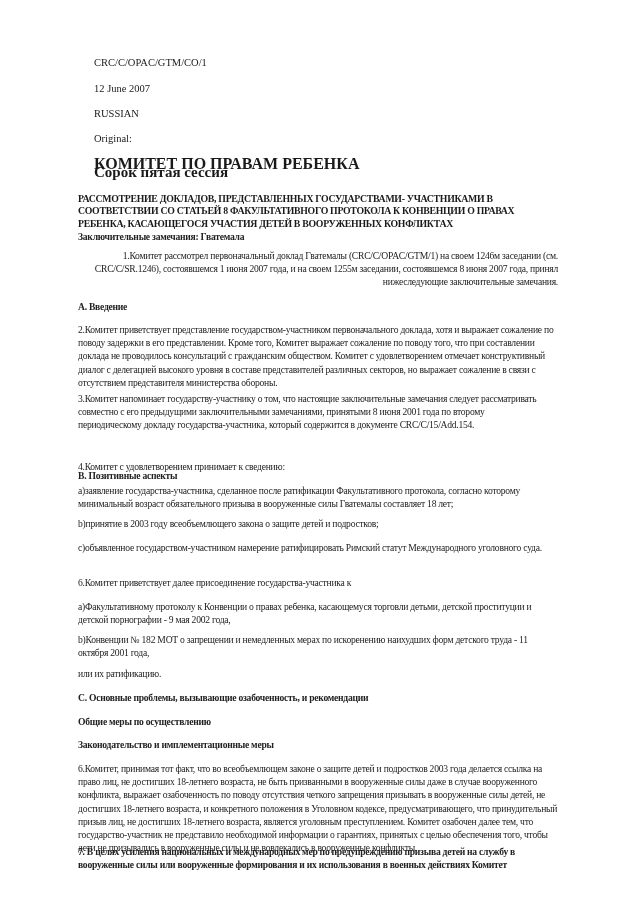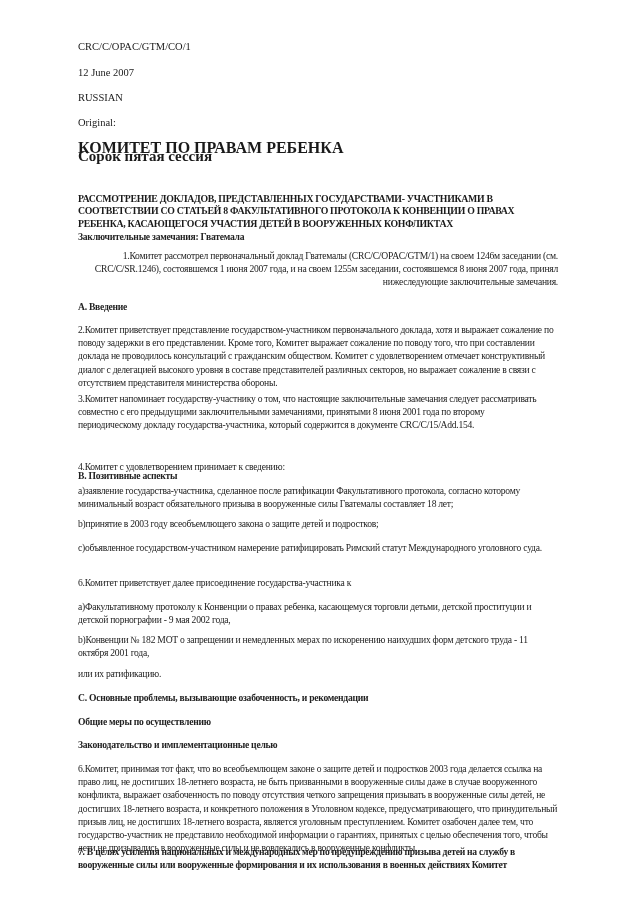--- a/index.html
+++ b/index.html
@@ -1,19 +1,19 @@
 <!DOCTYPE html>
 <html><head>
 <meta charset="utf-8">
 <style>
   html, body { margin:0; padding:0; background:#ffffff; }
   body { width:640px; height:905px; overflow:hidden; position:relative;
          font-family:"Liberation Serif", "DejaVu Serif", serif; color:#1a1a1a; }
   .page { position:absolute; left:78px; top:40px; width:490px; }
-  .line { font-size:10.5px; line-height:13px; margin:0; }
+  .line { font-size:10.5px; line-height:13px; margin:16px; }
   .p { font-size:9.6px; line-height:13.2px; margin:0; letter-spacing:-0.25px; color:#222; }
   .b { font-weight:bold; }
   .title { font-size:9.8px; line-height:12.4px; font-weight:bold; letter-spacing:-0.3px; text-transform:uppercase; }
 </style>
 </head>
 <body>
 
 <div class="page">
   <p class="line" style="position:absolute;top:0;">CRC/C/OPAC/GTM/CO/1</p>
   <p class="line" style="position:absolute;top:26px;">12 June 2007</p>
@@ -31,16 +31,16 @@
   <p class="p" style="position:absolute;top:420px;">4.Комитет с удовлетворением принимает к сведению:</p>
   <p class="p" style="position:absolute;top:444px;width:480px;">a)заявление государства-участника, сделанное после ратификации Факультативного протокола, согласно которому минимальный возраст обязательного призыва в вооруженные силы Гватемалы составляет 18 лет;</p>
   <p class="p" style="position:absolute;top:477px;width:480px;">b)принятие в 2003 году всеобъемлющего закона о защите детей и подростков;</p>
   <p class="p" style="position:absolute;top:501px;width:480px;">c)объявленное государством-участником намерение ратифицировать Римский статут Международного уголовного суда.</p>
   <p class="p" style="position:absolute;top:536px;">6.Комитет приветствует далее присоединение государства-участника к</p>
   <p class="p" style="position:absolute;top:560px;width:480px;">a)Факультативному протоколу к Конвенции о правах ребенка, касающемуся торговли детьми, детской проституции и детской порнографии - 9 мая 2002 года,</p>
   <p class="p" style="position:absolute;top:593px;width:480px;">b)Конвенции № 182 МОТ о запрещении и немедленных мерах по искоренению наихудших форм детского труда - 11 октября 2001 года,</p>
   <p class="p" style="position:absolute;top:627px;">или их ратификацию.</p>
   <p class="p b" style="position:absolute;top:651px;">C. Основные проблемы, вызывающие озабоченность, и рекомендации</p>
   <p class="p b" style="position:absolute;top:675px;">Общие меры по осуществлению</p>
-  <p class="p b" style="position:absolute;top:698px;">Законодательство и имплементационные целью</p>
+  <p class="p b" style="position:absolute;top:698px;">Законодательство и имплементационные меры</p>
   <p class="p" style="position:absolute;top:722px;width:480px;">6.Комитет, принимая тот факт, что во всеобъемлющем законе о защите детей и подростков 2003 года делается ссылка на право лиц, не достигших 18-летнего возраста, не быть призванными в вооруженные силы даже в случае вооруженного конфликта, выражает озабоченность по поводу отсутствия четкого запрещения призывать в вооруженные силы детей, не достигших 18-летнего возраста, и конкретного положения в Уголовном кодексе, предусматривающего, что принудительный призыв лиц, не достигших 18-летнего возраста, является уголовным преступлением. Комитет озабочен далее тем, что государство-участник не представило необходимой информации о гарантиях, принятых с целью обеспечения того, чтобы дети не призывались в вооруженные силы и не вовлекались в вооруженные конфликты.</p>
   <p class="p b" style="position:absolute;top:805px;width:480px;">7. В целях усиления национальных и международных мер по предупреждению призыва детей на службу в вооруженные силы или вооруженные формирования и их использования в военных действиях Комитет</p>
 </div>
 
 </body></html>

